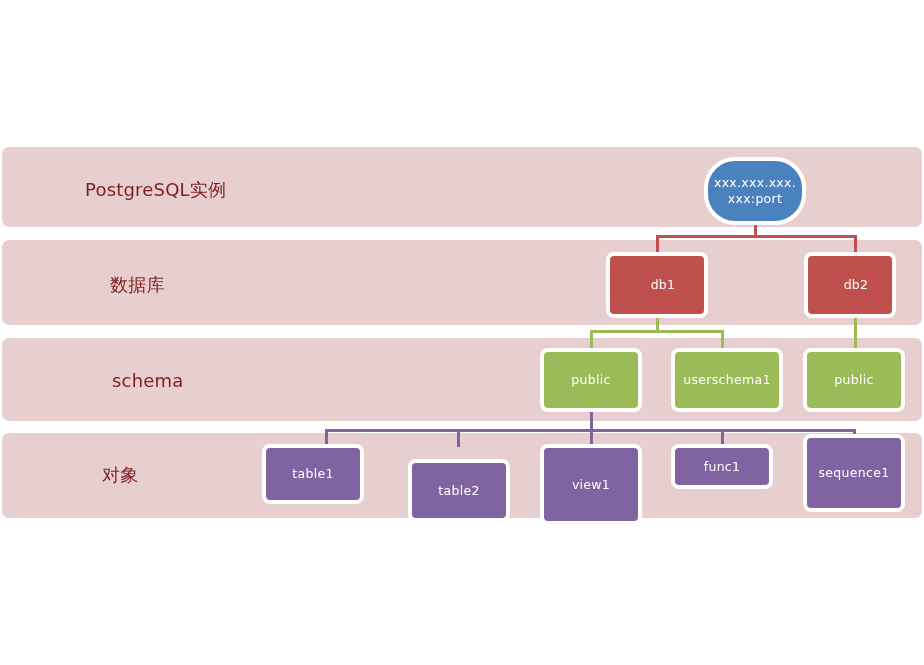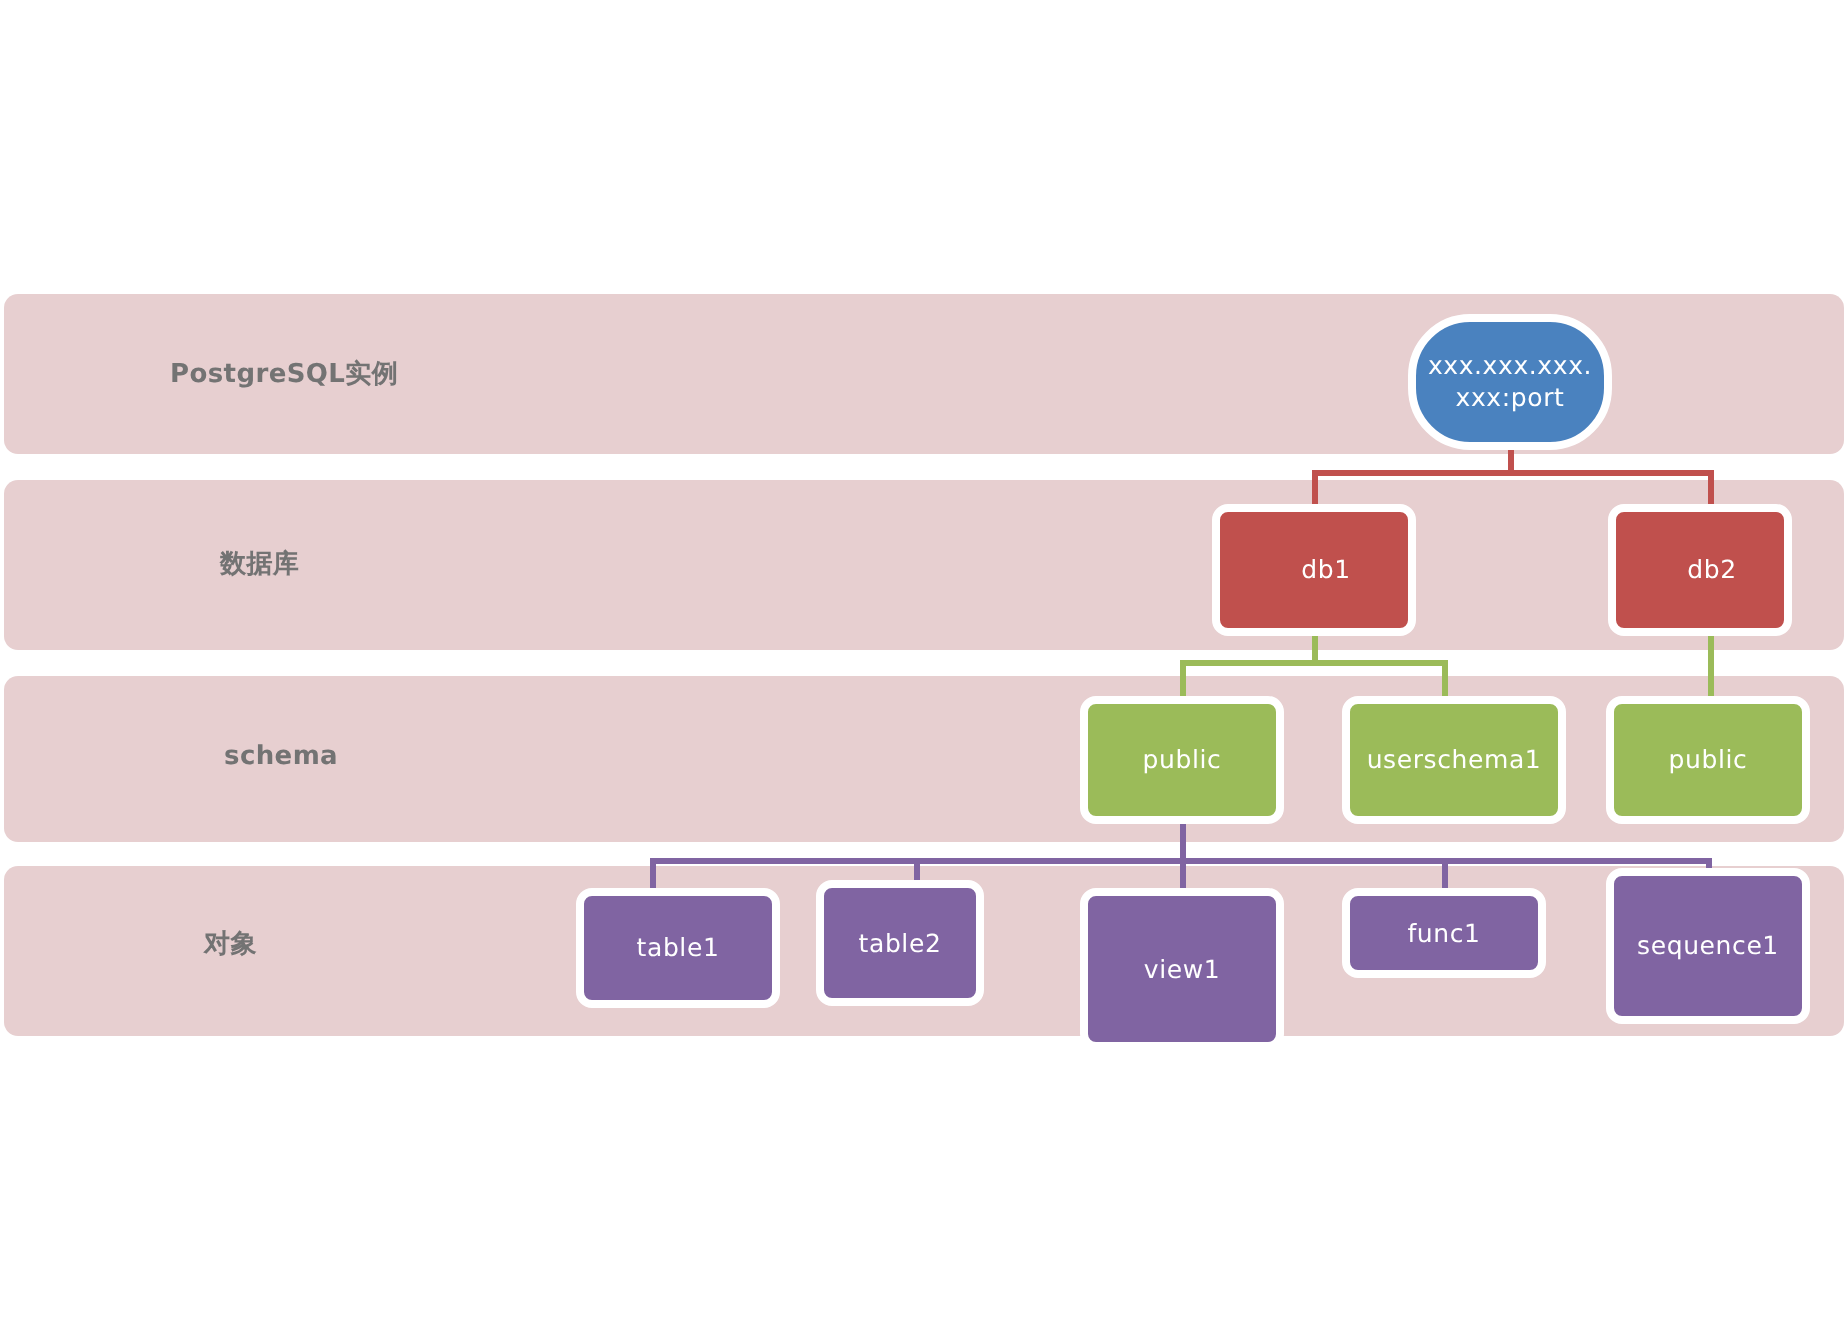--- a/index.html
+++ b/index.html
@@ -26,26 +26,25 @@
     background: #e7cfd0;
     border-radius: 7px;
   }
   #band-instance { top: 147px;  height: 80px; }
   #band-database { top: 240px;  height: 85px; }
   #band-schema   { top: 338px;  height: 83px; }
   #band-object   { top: 433px;  height: 85px; }
 
   .band-label {
     position: absolute;
-    color: #737373;
-    font-size: 13px;
+    color: #7f1d1d;
+    font-size: 18px;
     line-height: 1;
     white-space: nowrap;
     letter-spacing: 0.2px;
-    font-weight: bold;
   }
   #label-instance { left: 85px;  top: 181px; }
   #label-database { left: 110px; top: 276px; }
   #label-schema   { left: 112px; top: 372px; }
   #label-object   { left: 102px; top: 466px; }
 
   
   .conn {
     position: absolute;
   }
@@ -114,19 +113,19 @@
 
   <div class="node instance" style="left:704px; top:157px; width:102px; height:68px;border-radius:31px;">xxx.xxx.xxx.xxx:port</div>
 
   <div class="node database" style="left:606px; top:252px; width:102px; height:66px;">db1</div>
   <div class="node database" style="left:804px; top:252px; width:92px; height:66px;">db2</div>
 
   <div class="node schema" style="left:540px; top:348px; width:102px; height:64px;">public</div>
   <div class="node schema" style="left:671px; top:348px; width:112px; height:64px;">userschema1</div>
   <div class="node schema" style="left:803px; top:348px; width:102px; height:64px;">public</div>
 
-  <div class="node object" style="left:288px; top:444px; width:102px; height:60px;">table1</div>
-  <div class="node object" style="left:408px; top:440px; width:84px; height:63px;">table2</div>
+  <div class="node object" style="left:262px; top:444px; width:102px; height:60px;">table1</div>
+  <div class="node object" style="left:408px; top:459px; width:102px; height:63px;">table2</div>
   <div class="node object" style="left:540px; top:444px; width:102px; height:81px;">view1</div>
   <div class="node object" style="left:671px; top:444px; width:102px; height:45px;">func1</div>
   <div class="node object" style="left:803px; top:434px; width:102px; height:78px;">sequence1</div>
 
 </div>
 
 </body></html>

